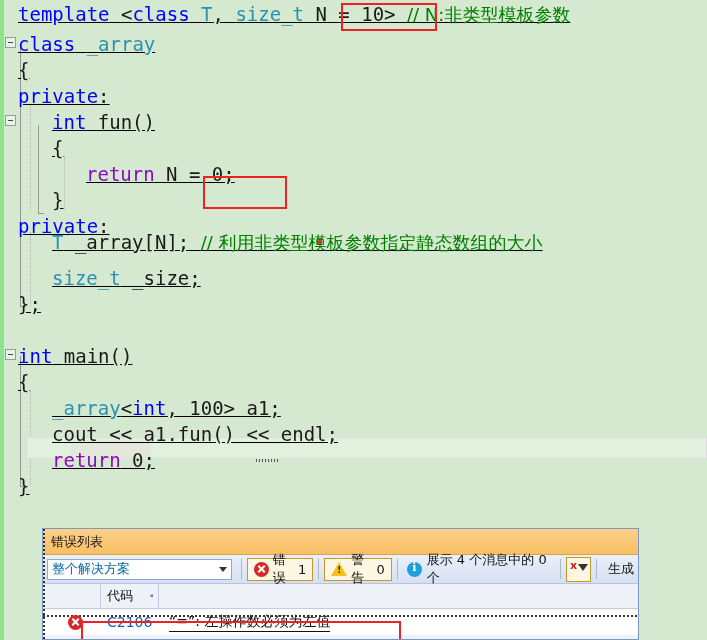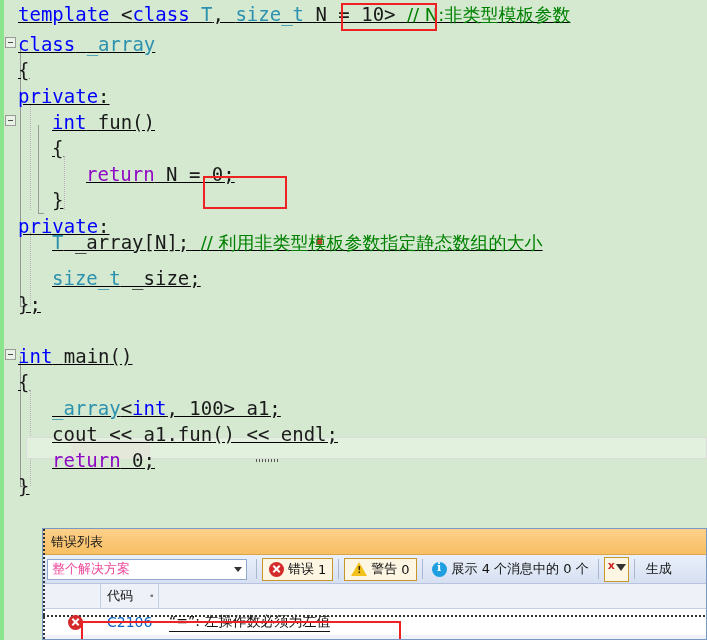--- a/index.html
+++ b/index.html
@@ -48,21 +48,21 @@
     position:absolute;left:26px;height:22px;
     background:#e2f0de;border:1px solid #dcdcdc;box-sizing:border-box;
   }
   .word-hl{position:absolute;background:#e4e8da;}
   .squiggle{position:absolute;height:3px;
     background:repeating-linear-gradient(90deg,#555 0 1px,transparent 1px 3px);}
   .red-dot{position:absolute;width:5px;height:7px;background:#e03a35;}
 
   
   #errpanel{
-    position:absolute;left:42px;top:528px;width:665px;height:112px;
+    position:absolute;left:42px;top:528px;width:597px;height:112px;
     background:#eef1f8;
     border:1px solid #7a98c4;
     box-sizing:border-box;
     font-family:"DejaVu Sans","Liberation Sans",sans-serif;
     overflow:hidden;
   }
   #errtitle{
     height:26px;background:#fcc56b;
     background:linear-gradient(180deg,#fdd08a 0%,#f8bf63 100%);
     color:#1c1c1c;font-size:13px;line-height:26px;padding-left:8px;
@@ -70,21 +70,21 @@
   }
   #errtoolbar{
     height:29px;background:#dfe7f5;
     background:linear-gradient(180deg,#eaf0fa 0%,#d6e0f2 100%);
     display:flex;align-items:center;padding:0 4px;box-sizing:border-box;
     border-bottom:1px solid #b6c4dd;
   }
   .scope-select{
     width:200px;height:21px;background:#fff;border:1px solid #8fa8cc;
     display:flex;align-items:center;justify-content:space-between;
-    font-size:13px;color:#ec4899;padding:0 4px;box-sizing:border-box;margin-right:4px;
+    font-size:13px;color:#0369a1;padding:0 4px;box-sizing:border-box;margin-right:4px;
   }
   .caret-down{width:0;height:0;border-left:4px solid transparent;border-right:4px solid transparent;border-top:5px solid #333;}
   .tb-sep{width:1px;height:20px;background:#aab8d0;margin:0 5px;}
   .count-btn{
     height:23px;border:1px solid #c8972c;background:#fdf6e3;
     display:flex;align-items:center;gap:4px;padding:0 6px;box-sizing:border-box;
     font-size:13px;color:#111;
   }
   .icon-err{
     width:15px;height:15px;border-radius:50%;background:#d42a2a;

